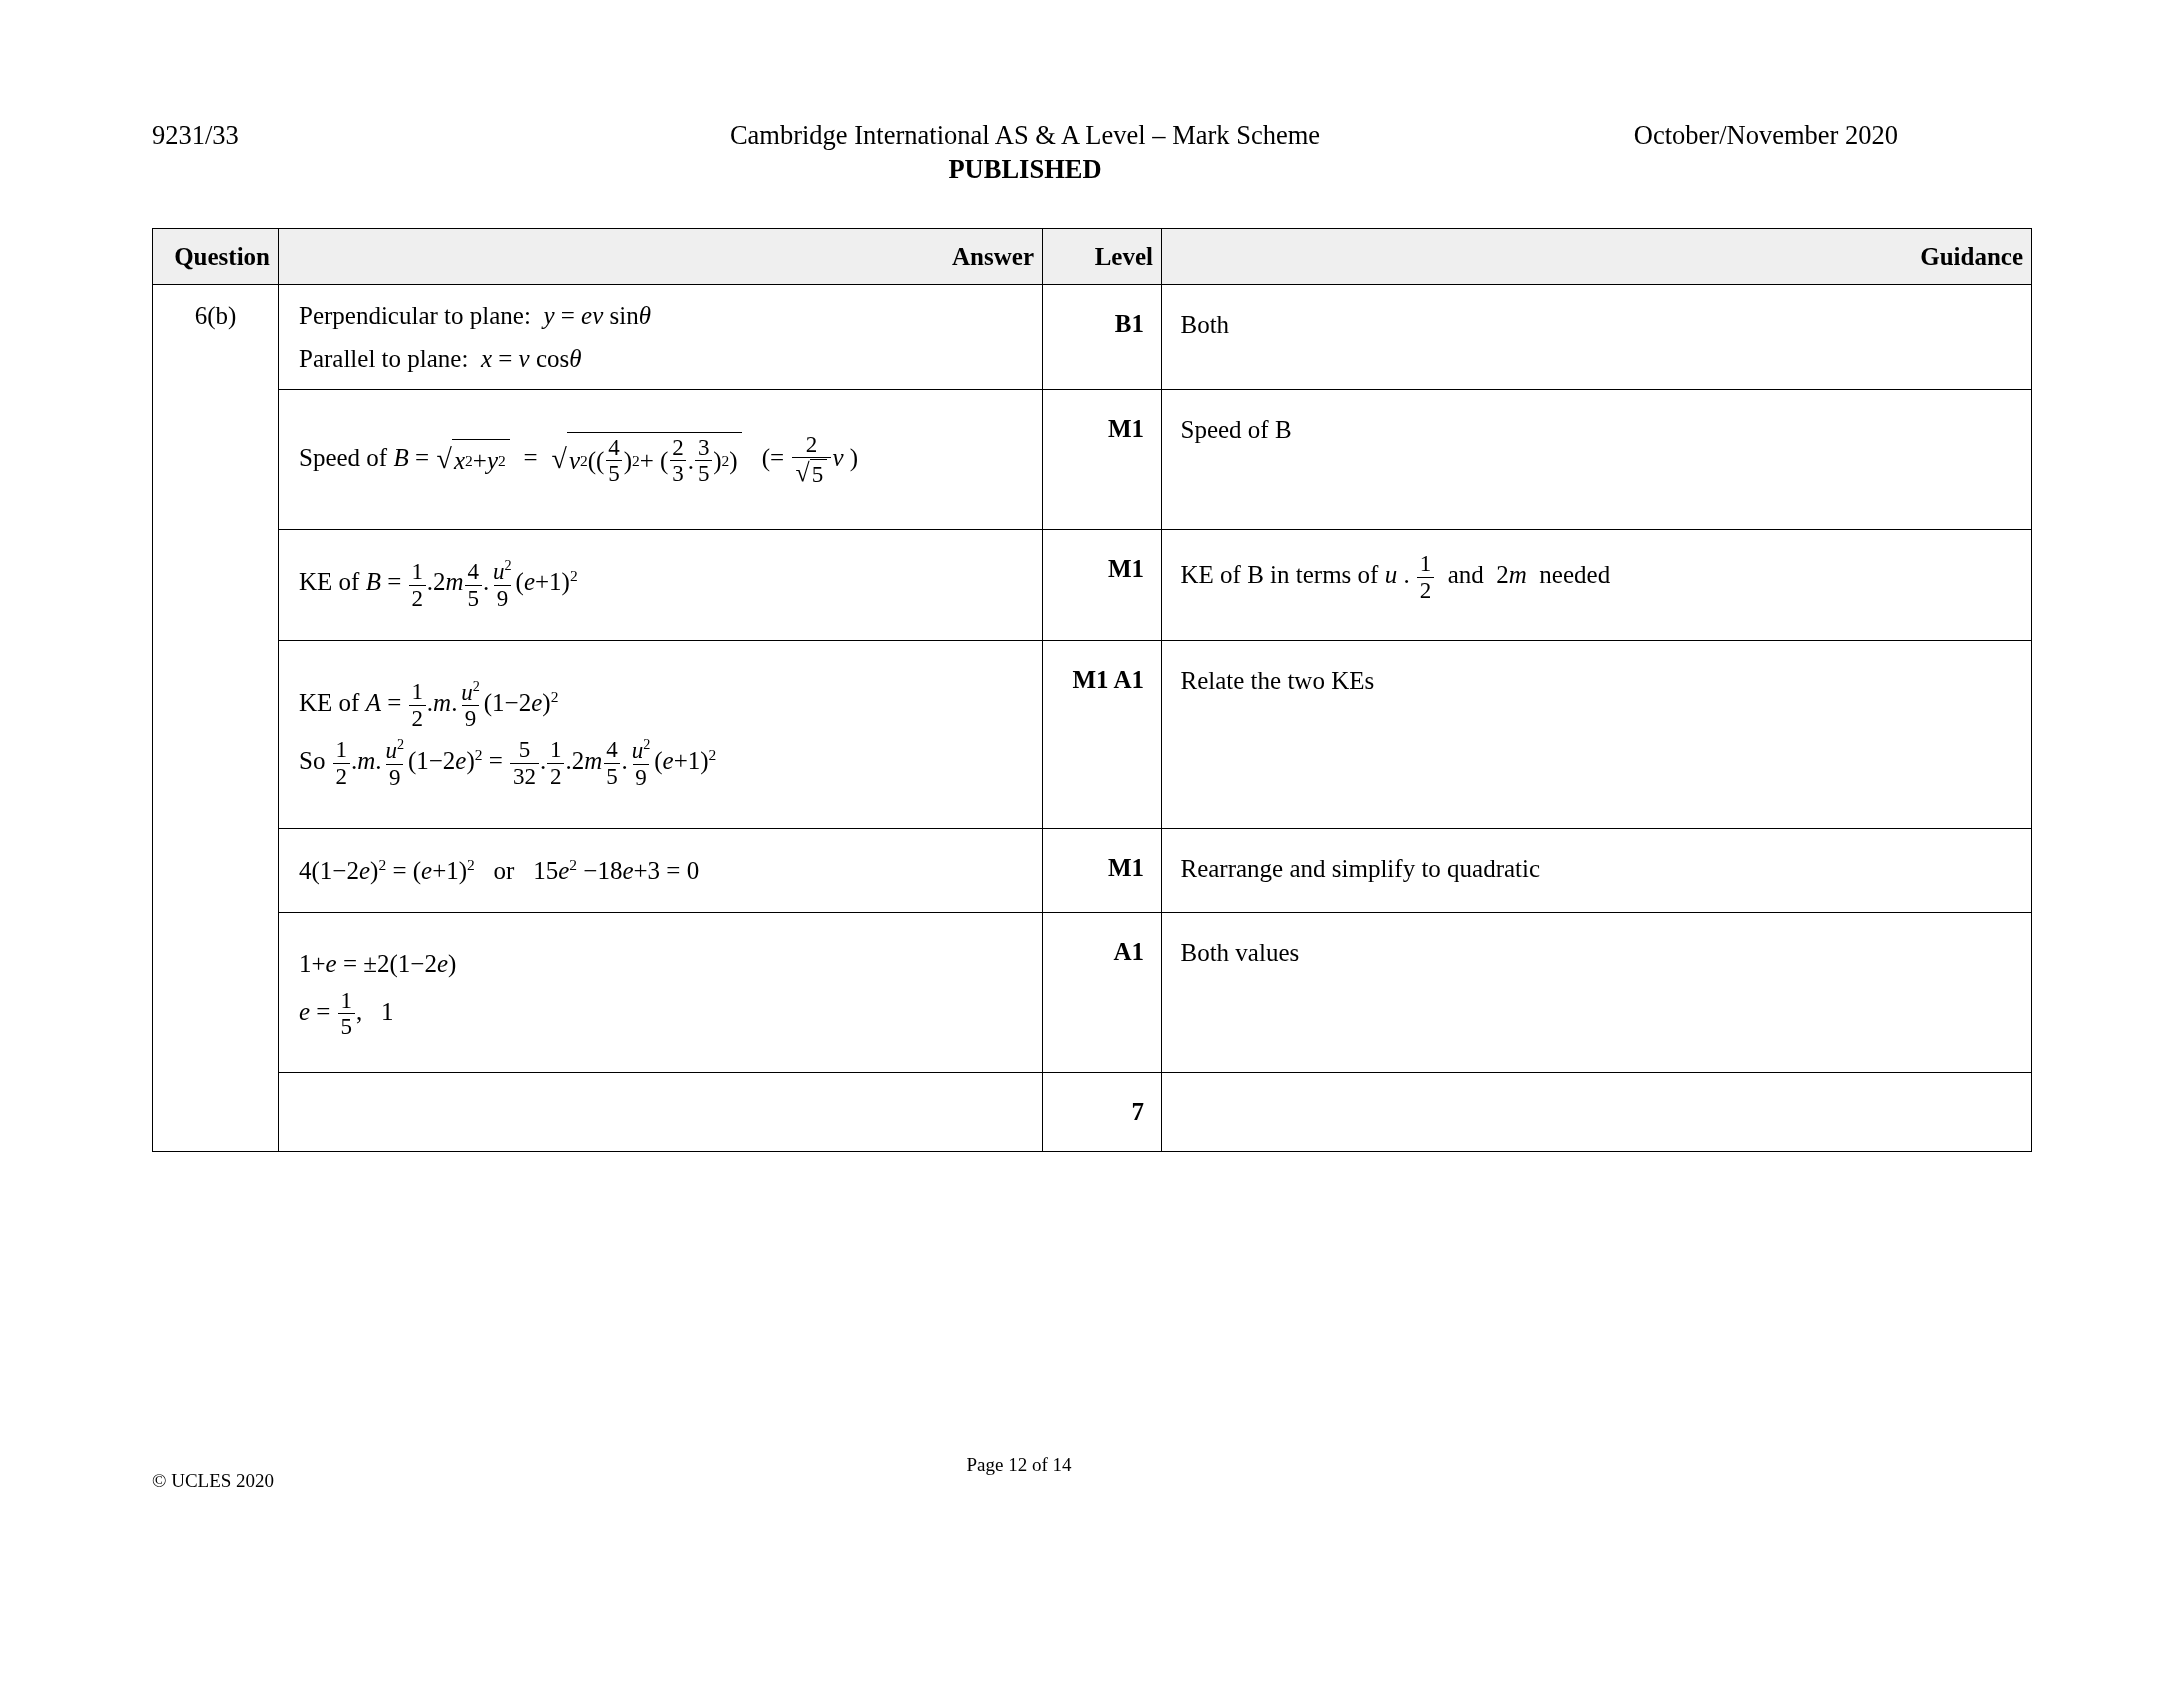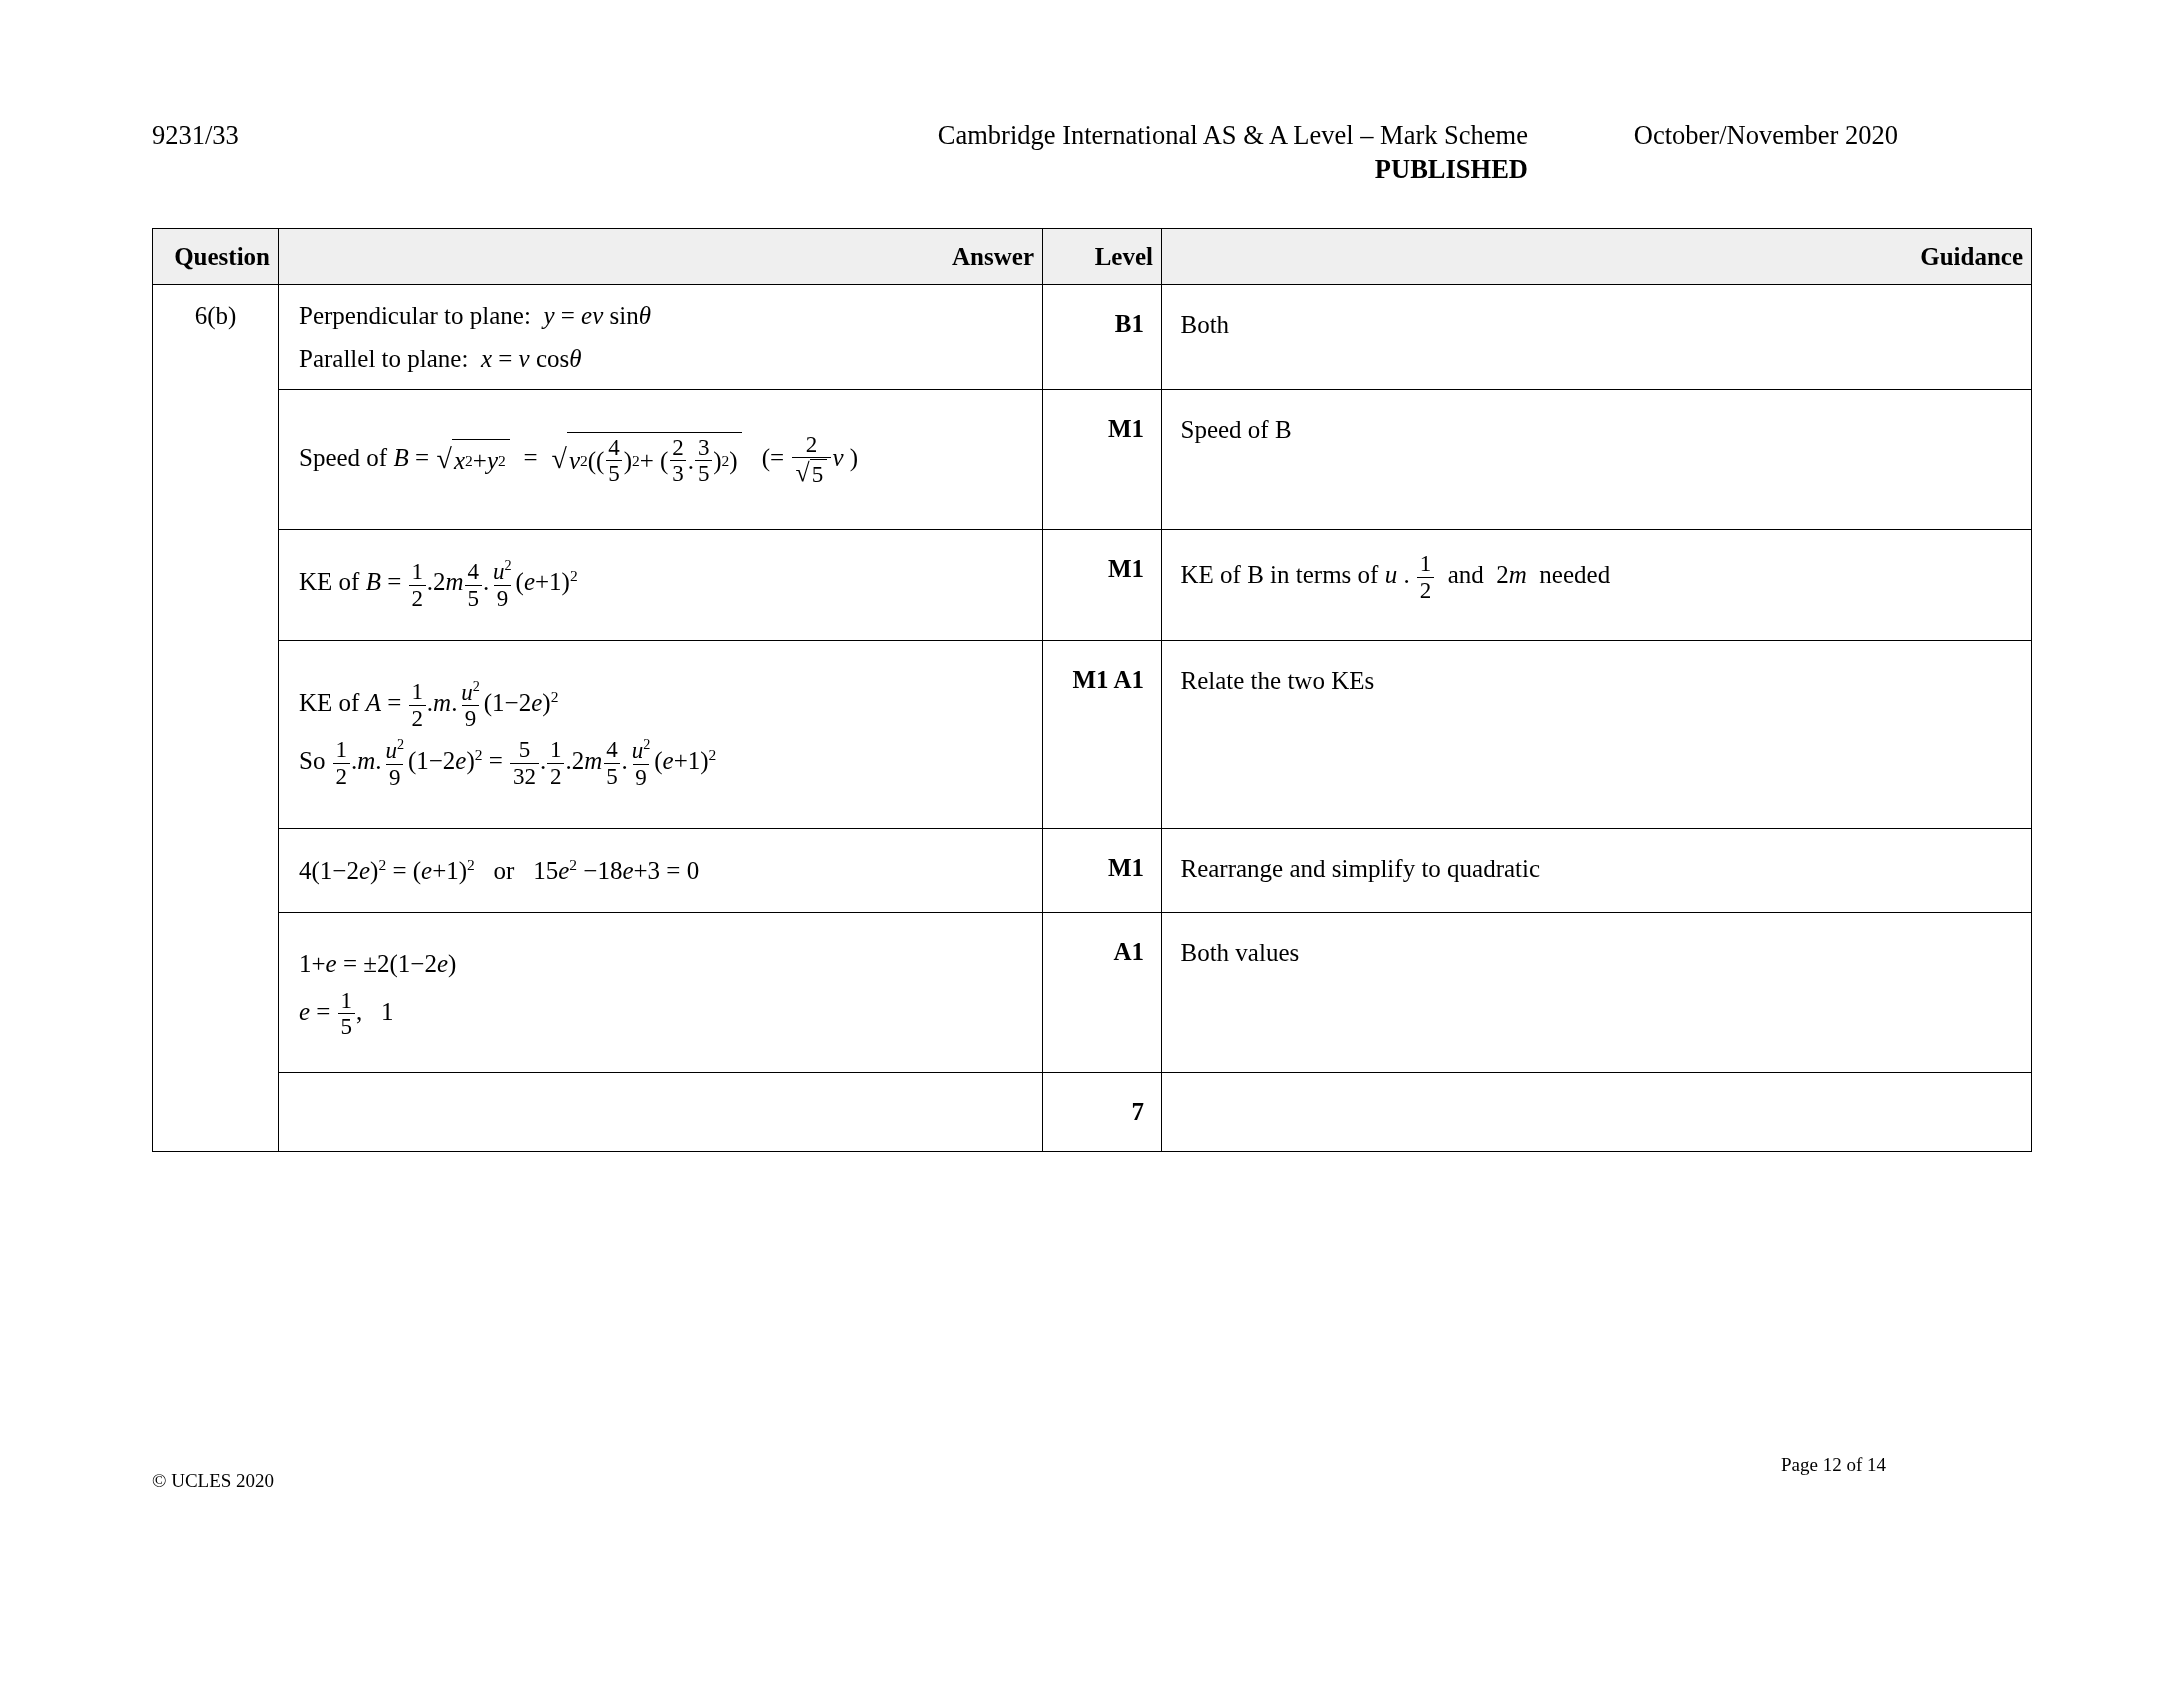--- a/index.html
+++ b/index.html
@@ -21,21 +21,21 @@
     right: 152px;
     top: 118px;
     display: flex;
     justify-content: space-between;
     align-items: flex-start;
     font-size: 26.5px;
     line-height: 1.3;
   }
   .hdr-left  { width: 370px; text-align: left; }
   .hdr-right { width: 370px; text-align: right; }
-  .hdr-center { flex: 1; text-align: right; }
+  .hdr-center { flex: 1; text-align: center; }
   .published { font-weight: bold; }
 
   
   .ms-table {
     position: absolute;
     left: 152px;
     top: 228px;
     width: 1879px;
     border-collapse: collapse;
     table-layout: fixed;
@@ -99,21 +99,21 @@
   
   .doc-footer {
     position: absolute;
     left: 152px;
     right: 152px;
     top: 1454px;
     height: 33px;
     font-size: 19px;
   }
   .copyright { position: absolute; left: 0; top: 16px; }
-  .page-num { position: absolute; left: 0; right: 12px; top: 0; text-align: right; }
+  .page-num { position: absolute; left: 0; right: 12px; top: 0; text-align: center; }
 </style>
 </head>
 <body>
 
 <div class="page">
 
   <div class="doc-header">
     <div class="hdr-left">9231/33</div>
     <div class="hdr-center">
       <div>Cambridge International AS &amp; A Level – Mark Scheme</div>

